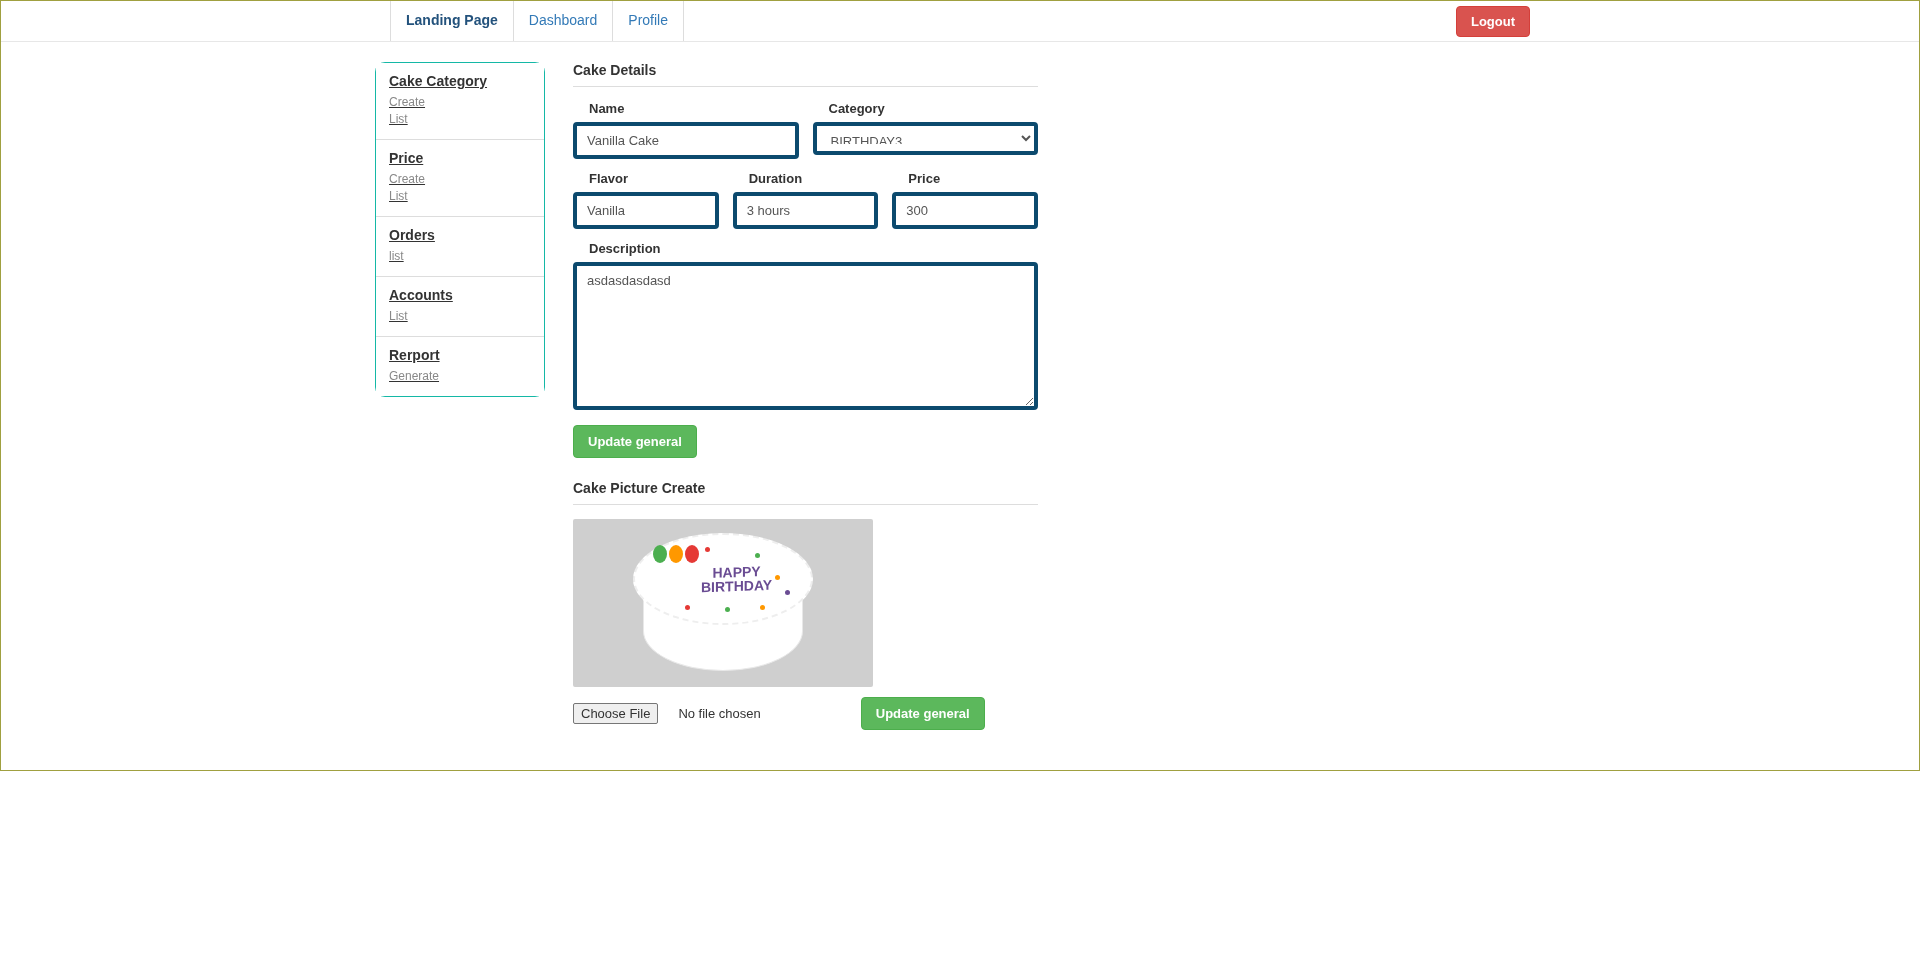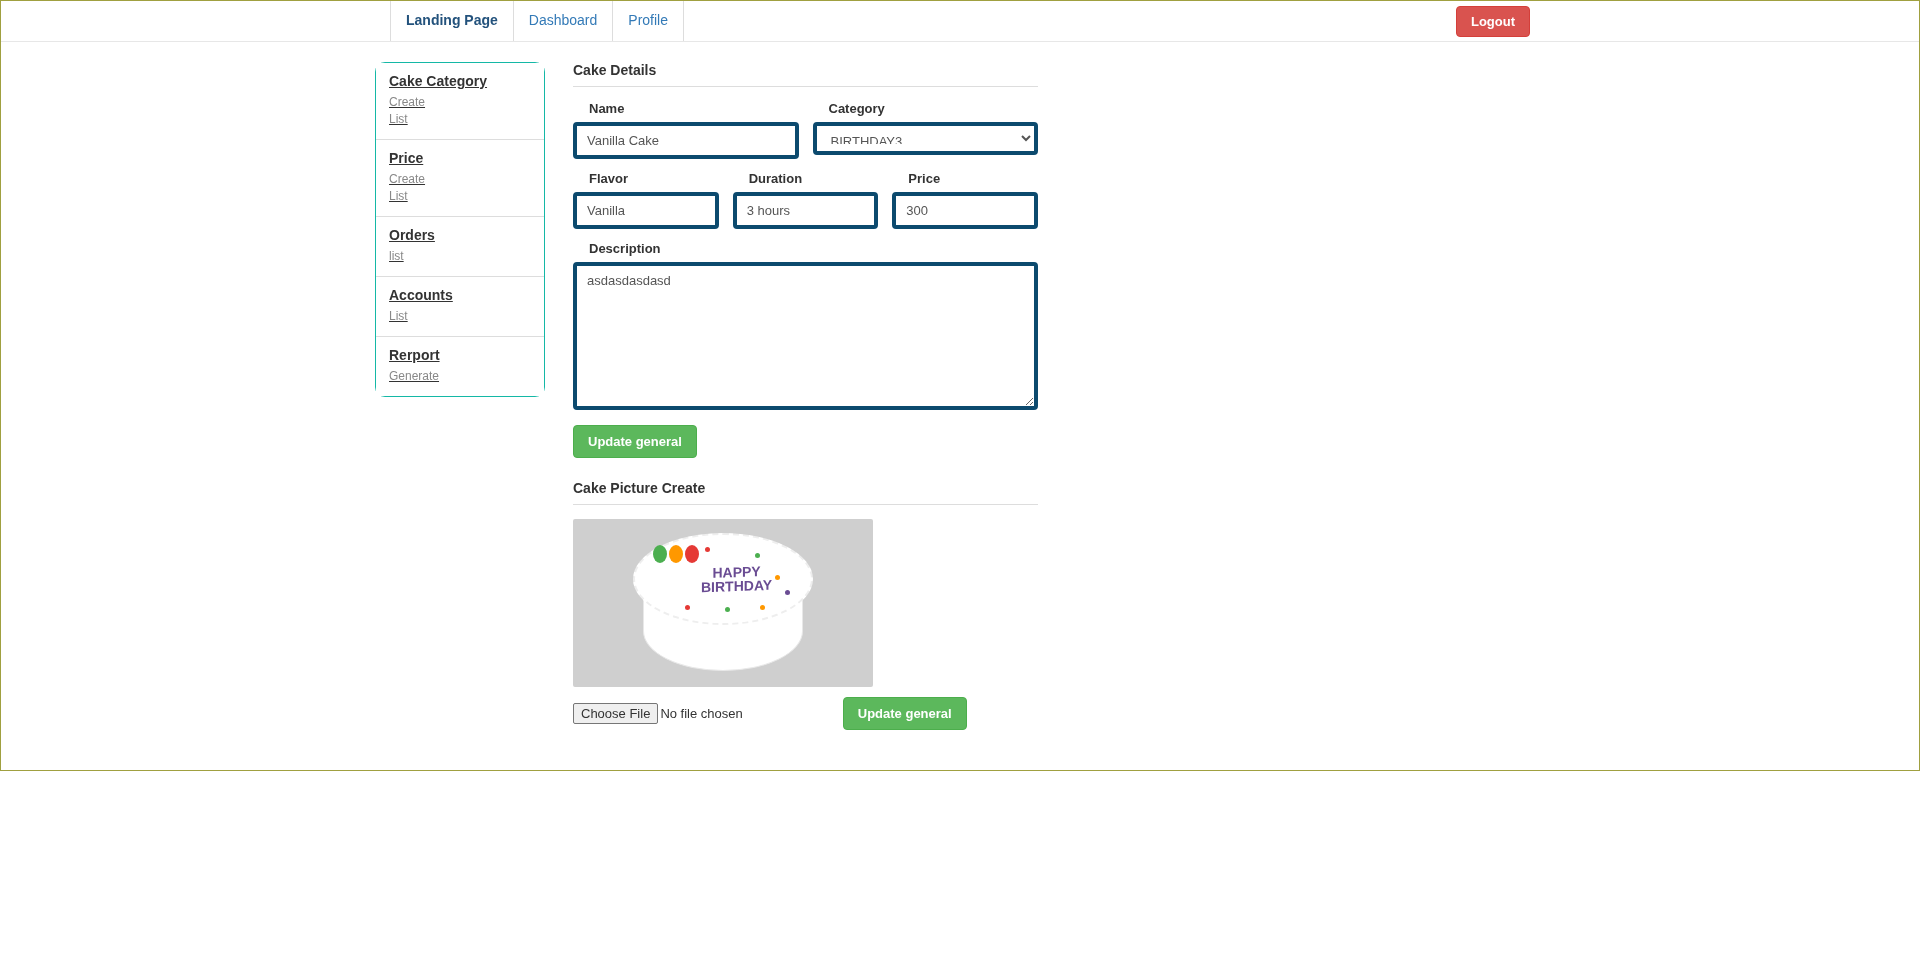--- a/index.html
+++ b/index.html
@@ -229,21 +229,21 @@
       display: inline-flex;
       align-items: center;
       font-size: 13px;
     }
     .file-button {
       border: 1px solid #767676;
       background: #efefef;
       padding: 2px 7px;
       border-radius: 2px;
       font-size: 13px;
-      margin-right: 2px;
+      margin-right: 20px;
       cursor: pointer;
     }
     .file-text { color: #333; }
     .w-465 { max-width: 465px; }
   </style>
 </head>
 <body>
 
 <div class="navbar-wrapper">
   <div class="container">

